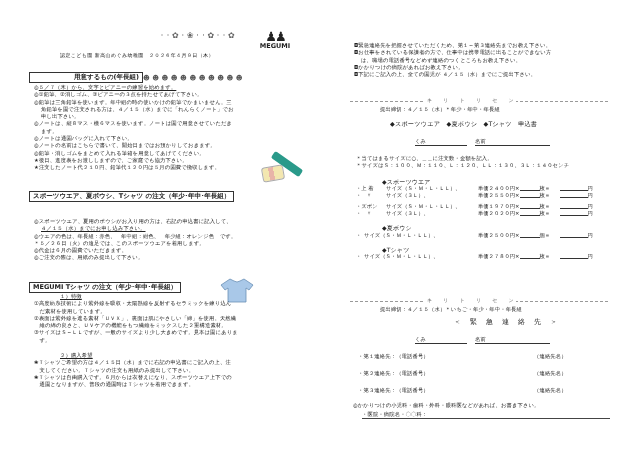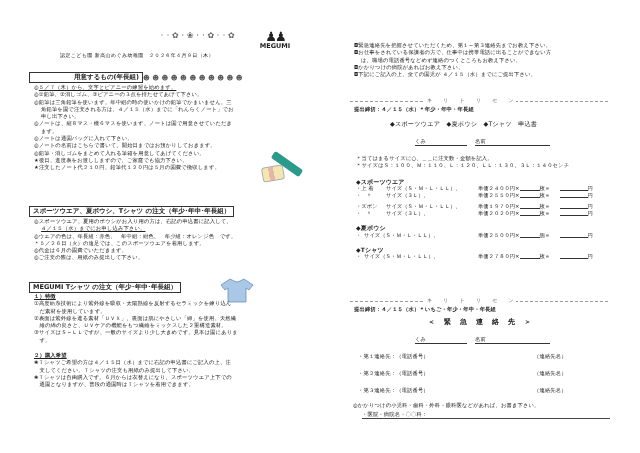--- a/index.html
+++ b/index.html
@@ -20,21 +20,21 @@
   .secbox{border:1px solid #333;font-size:6.5px;font-weight:bold;padding:0 3px;line-height:9px;white-space:nowrap;}
   .icons-row{left:143px;top:74px;font-size:6.5px;color:#555;letter-spacing:2.5px;white-space:nowrap;}
   .pencil{left:270px;top:160px;width:34px;height:8px;background:#2a9a8a;transform:rotate(35deg);border-radius:2px;}
   .eraser{left:262px;top:166px;width:20px;height:13px;background:linear-gradient(90deg,#f3e7b0 0 30%,#e8b4a8 30% 55%,#f3e7b0 55%);border:1px solid #aaa;border-radius:3px;transform:rotate(-10deg);}
   .shirt{left:220px;top:277px;width:34px;height:26px;}
   .cut{font-size:5px;color:#666;white-space:nowrap;letter-spacing:0.4px;}
   .dash{border-top:1px dashed #999;height:0;}
   .line{display:inline-block;border-bottom:1px solid #333;vertical-align:baseline;}
   .blank{display:inline-block;border-bottom:1px solid #333;width:20px;height:5px;}
   .blank2{display:inline-block;border-bottom:1px solid #333;width:28px;height:5px;}
-  .bold{font-weight:bold;}
+  .bold{font-weight:normal;margin-left:26px;}
   .row{display:flex;white-space:nowrap;font-size:5.3px;line-height:7px;}
 </style>
 </head>
 <body>
 
 <div class="page left">
   <div class="abs stars">･･✿･❀･･✿･･✿</div>
   <div class="abs logo">
     <div class="fig">♟♟</div>
     <div class="txt">MEGUMI</div>
@@ -53,21 +53,21 @@
     <div class="t ind"><span>ます。</span></div>
     <div class="t"><span>◎</span><span>ノートは通園バッグに入れて下さい。</span></div>
     <div class="t"><span>◎</span><span>ノートの名前はこちらで書いて、開始日まではお預かりしておきます。</span></div>
     <div class="t"><span>◎</span><span>鉛筆・消しゴムをまとめて入れる筆箱を用意してあげてください。</span></div>
     <div class="t"><span>★</span><span>後日、進度表をお渡ししますので、ご家庭でも協力下さい。</span></div>
     <div class="t"><span>★</span><span>注文したノート代２１０円、鉛筆代１２０円は５月の園費で徴収します。</span></div>
   </div>
   <div class="abs pencil"></div>
   <div class="abs eraser"></div>
 
-  <div class="abs secbox" style="left:29px;top:206px;">スポーツウエア、夏ボウシ、Tシャツ の注文（年少･年中･年長組）</div>
+  <div class="abs secbox" style="left:29px;top:191px;">スポーツウエア、夏ボウシ、Tシャツ の注文（年少･年中･年長組）</div>
   <div class="abs" style="left:34px;top:218px;">
     <div class="t"><span>◎</span><span>スポーツウエア、夏用のボウシがお入り用の方は、右記の申込書に記入して、</span></div>
     <div class="t ind"><span class="u">４／１５（水）までにお申し込み下さい。</span></div>
     <div class="t"><span>◎</span><span>ウエアの色は、年長組：赤色、　年中組：紺色、　年少組：オレンジ色　です。</span></div>
     <div class="t"><span>＊</span><span>５／２６日（火）の遠足では、このスポーツウエアを着用します。</span></div>
     <div class="t"><span>◎</span><span>代金は６月の園費でいただきます。</span></div>
     <div class="t"><span>◎</span><span>ご注文の際は、用紙のみ提出して下さい。</span></div>
   </div>
 
   <div class="abs secbox" style="left:29px;top:282px;">MEGUMI Tシャツ の注文（年少･年中･年長組）</div>

